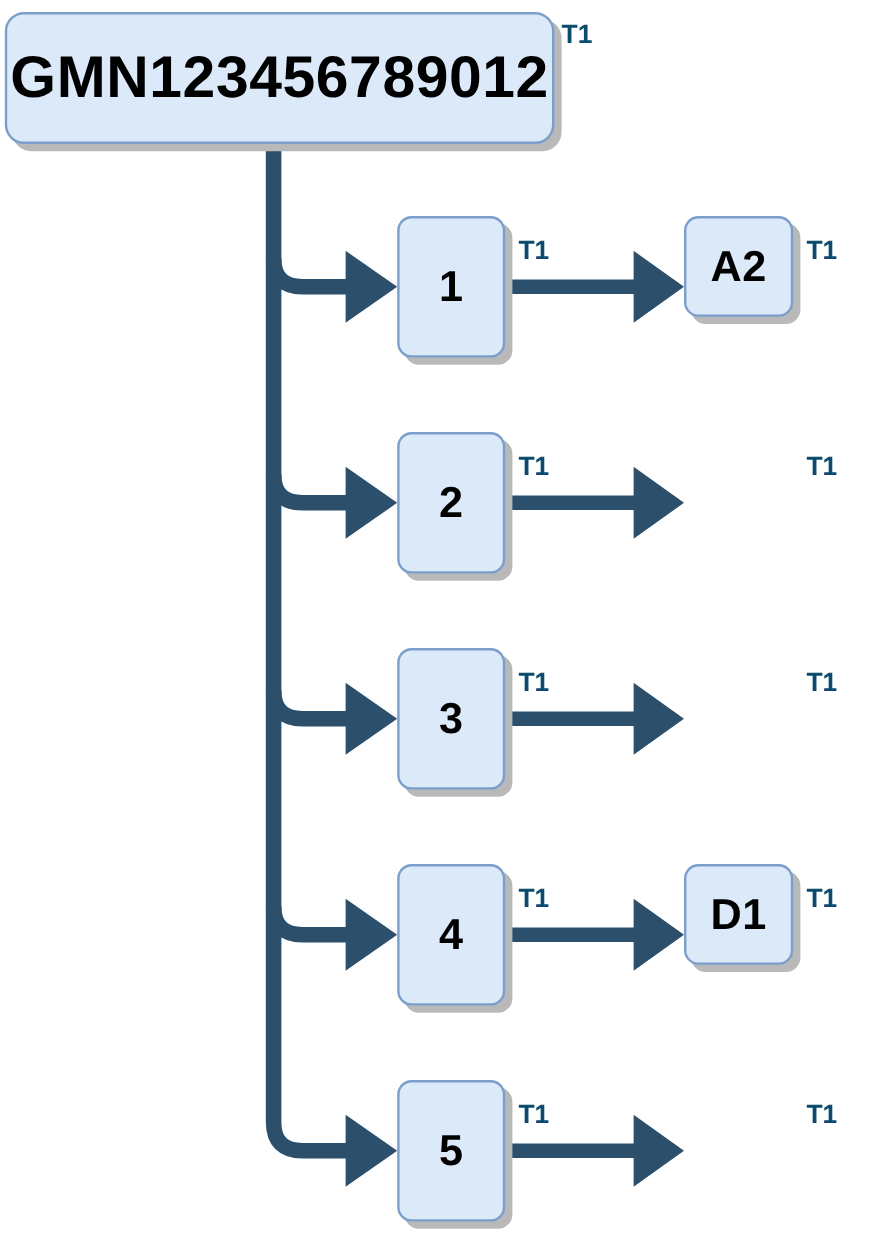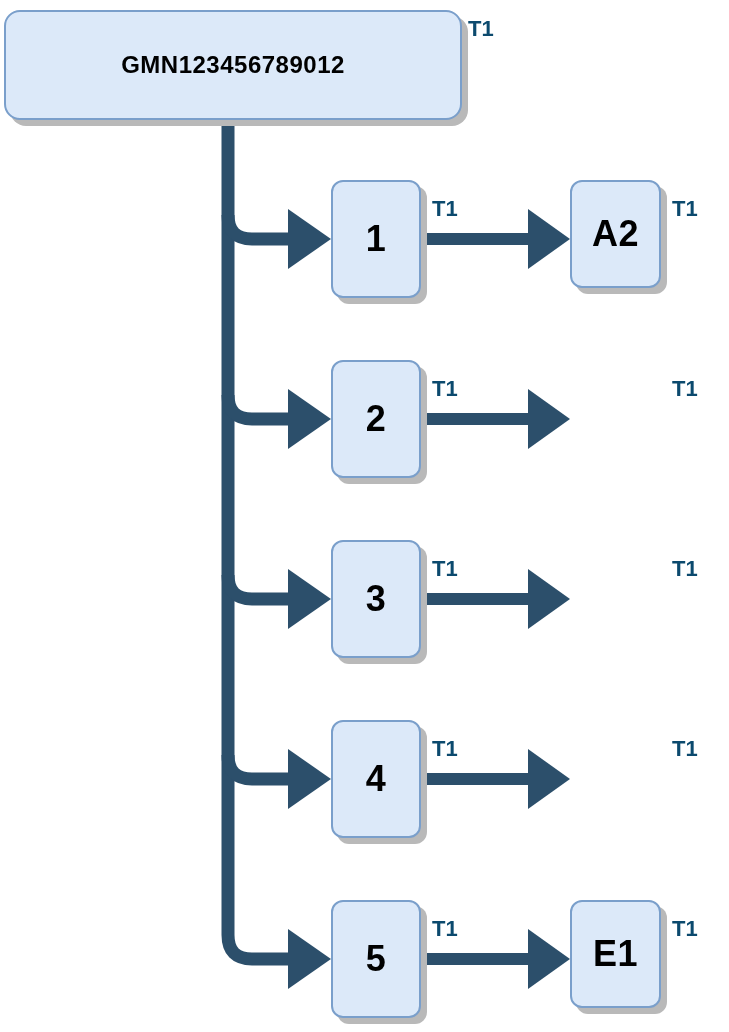--- a/index.html
+++ b/index.html
@@ -55,32 +55,32 @@
   }
 
   .node.root {
     left: 4px;
     top: 10px;
     width: 458px;
     height: 110px;
     border-radius: 16px;
   }
   .node.root .node-label {
-    font-size: 24px;
+    font-size: 49px;
   }
 
   .node.col1 {
     left: 331px;
     width: 90px;
     height: 118px;
   }
   .node.col2 {
     left: 570px;
     width: 91px;
-    height: 108px;
+    height: 84px;
   }
   .node.col1 .node-label,
   .node.col2 .node-label {
     font-size: 36px;
   }
 
   .row1 { top: 180px; }
   .row2 { top: 360px; }
   .row3 { top: 540px; }
   .row4 { top: 720px; }
@@ -168,24 +168,24 @@
   <div class="node col1 row3">
     <span class="node-label">3</span>
   </div>
   <span class="tag mid-tag r3">T1</span>
   <span class="tag end-tag r3">T1</span>
 
   <div class="node col1 row4">
     <span class="node-label">4</span>
   </div>
   <span class="tag mid-tag r4">T1</span>
+  <div class="node col2 row4">
+    <span class="node-label">D1</span>
+  </div>
   <span class="tag end-tag r4">T1</span>
 
   <div class="node col1 row5">
     <span class="node-label">5</span>
   </div>
   <span class="tag mid-tag r5">T1</span>
-  <div class="node col2 row5">
-    <span class="node-label">E1</span>
-  </div>
   <span class="tag end-tag r5">T1</span>
 
 </div>
 
 </body></html>

